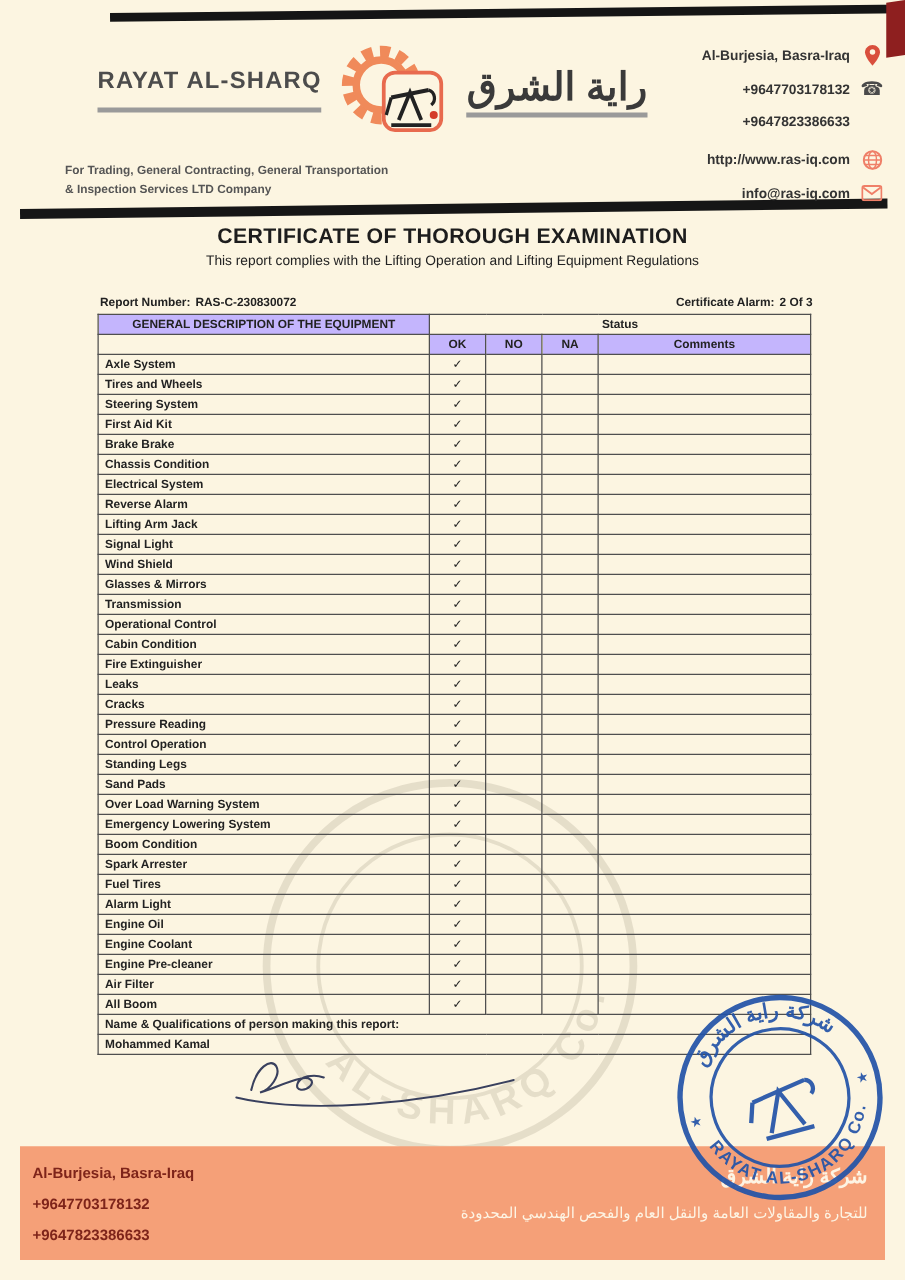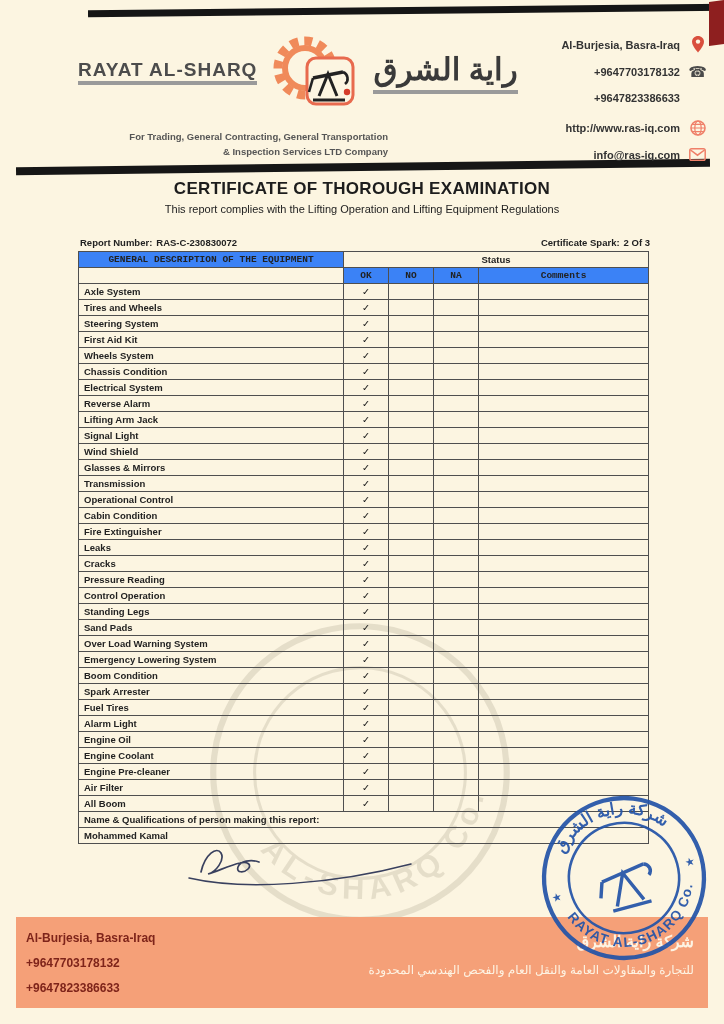--- a/index.html
+++ b/index.html
@@ -15,24 +15,24 @@
   .bar-top { position:absolute; top:7px; left:88px; width:636px; height:7px;
              background:#151515; transform:rotate(-0.6deg); z-index:2; }
   .bar-mid { position:absolute; top:163px; left:16px; width:694px; height:8px;
              background:#161616; transform:rotate(-0.7deg); z-index:2; }
   .corner-red { position:absolute; top:0; right:0; width:15px; height:44px;
                 background:#8e1f1f; transform:skewY(-8deg); transform-origin:top right; z-index:3; }
 
   
   .logo-row { position:absolute; top:30px; left:78px; display:flex; align-items:center; gap:12px; z-index:3; }
   .logo-en { font-size:19px; font-weight:bold; color:#4c4c4c; letter-spacing:1px;
-             border-bottom:4px solid #9a9a9a; }
+             border-bottom:4px solid #9a9a9a; padding-bottom:10px; }
   .logo-ar { font-size:31px; font-weight:bold; color:#3a3a3a;
              border-bottom:4px solid #9a9a9a; padding-bottom:2px; }
-  .tagline { position:absolute; top:130px; left:52px; width:336px; text-align:right;
+  .tagline { position:absolute; top:130px; left:52px; width:336px; text-align:left;
              font-size:9.5px; font-weight:bold; color:#555; line-height:1.55; z-index:3; }
 
   
   .contact-row { position:absolute; right:18px; display:flex; align-items:center; gap:9px; z-index:3; }
   .contact-text { font-size:11px; font-weight:bold; color:#333; }
   .contact-icon { width:17px; display:flex; justify-content:center; align-items:center; }
   .phone-glyph { font-size:15px; color:#4a4a4a; line-height:1; }
 
   
   .title { position:absolute; top:179px; left:0; width:100%; text-align:center;
@@ -44,21 +44,21 @@
                  display:flex; justify-content:space-between;
                  font-size:9.5px; font-weight:bold; color:#222; z-index:3; }
   .report-line .val { margin-left:4px; }
 
   
   .eq-table { position:absolute; top:251px; left:78px; width:570px;
               border-collapse:collapse; z-index:4; table-layout:fixed; }
   .eq-table th, .eq-table td { border:1px solid #4f4f4f; font-size:9.5px;
               padding:1px 5px; height:15px; line-height:13px; color:#222;
               overflow:hidden; white-space:nowrap; }
-  .salmon { background:#3b82f6;font-family:Liberation Mono, monospace; }
+  .salmon { background:#c4b5fd; }
   .th-desc { font-weight:bold; font-size:9.8px; text-align:center; }
   .th-status { font-weight:bold; font-size:10px; text-align:center; }
   .col-head { font-weight:bold; font-size:9.8px; text-align:center; }
   .cell-item { font-weight:bold; text-align:left; }
   .cell-mark { text-align:center; font-size:10.5px; color:#333; }
   .note-cell { font-weight:bold; }
   .name-cell { font-weight:bold; height:24px; vertical-align:top; }
 
   
   .signature { position:absolute; left:185px; top:838px; z-index:6; }
@@ -150,21 +150,21 @@
   <div class="bar-mid"></div>
 
   <div class="title">CERTIFICATE OF THOROUGH EXAMINATION</div>
   <div class="subtitle">This report complies with the Lifting Operation and Lifting Equipment Regulations</div>
 
   <div class="report-line">
     <span>
       <span>Report Number:</span><span class="val">RAS-C-230830072</span>
     </span>
     <span>
-      <span>Certificate Spark:</span><span class="val">2 Of 3</span>
+      <span>Certificate Alarm:</span><span class="val">2 Of 3</span>
     </span>
   </div>
 
   <svg class="watermark" viewBox="0 0 300 300">
     <circle cx="150" cy="150" r="142" fill="none" stroke="#6b5f4a" stroke-width="6"></circle>
     <circle cx="150" cy="150" r="102" fill="none" stroke="#6b5f4a" stroke-width="3"></circle>
     <defs>
         <path id="wmArc" d="M 28,150 A 122,122 0 0 0 272,150"></path>
       </defs>
     <text fill="#6b5f4a" font-size="30" font-weight="bold" letter-spacing="6" font-family="Liberation Sans, sans-serif">
@@ -216,21 +216,21 @@
           <td class="cell-mark"></td>
         </tr>
         <tr>
           <td class="cell-item">First Aid Kit</td>
           <td class="cell-mark">✓</td>
           <td class="cell-mark"></td>
           <td class="cell-mark"></td>
           <td class="cell-mark"></td>
         </tr>
         <tr>
-          <td class="cell-item">Wheels System</td>
+          <td class="cell-item">Brake Brake</td>
           <td class="cell-mark">✓</td>
           <td class="cell-mark"></td>
           <td class="cell-mark"></td>
           <td class="cell-mark"></td>
         </tr>
         <tr>
           <td class="cell-item">Chassis Condition</td>
           <td class="cell-mark">✓</td>
           <td class="cell-mark"></td>
           <td class="cell-mark"></td>

